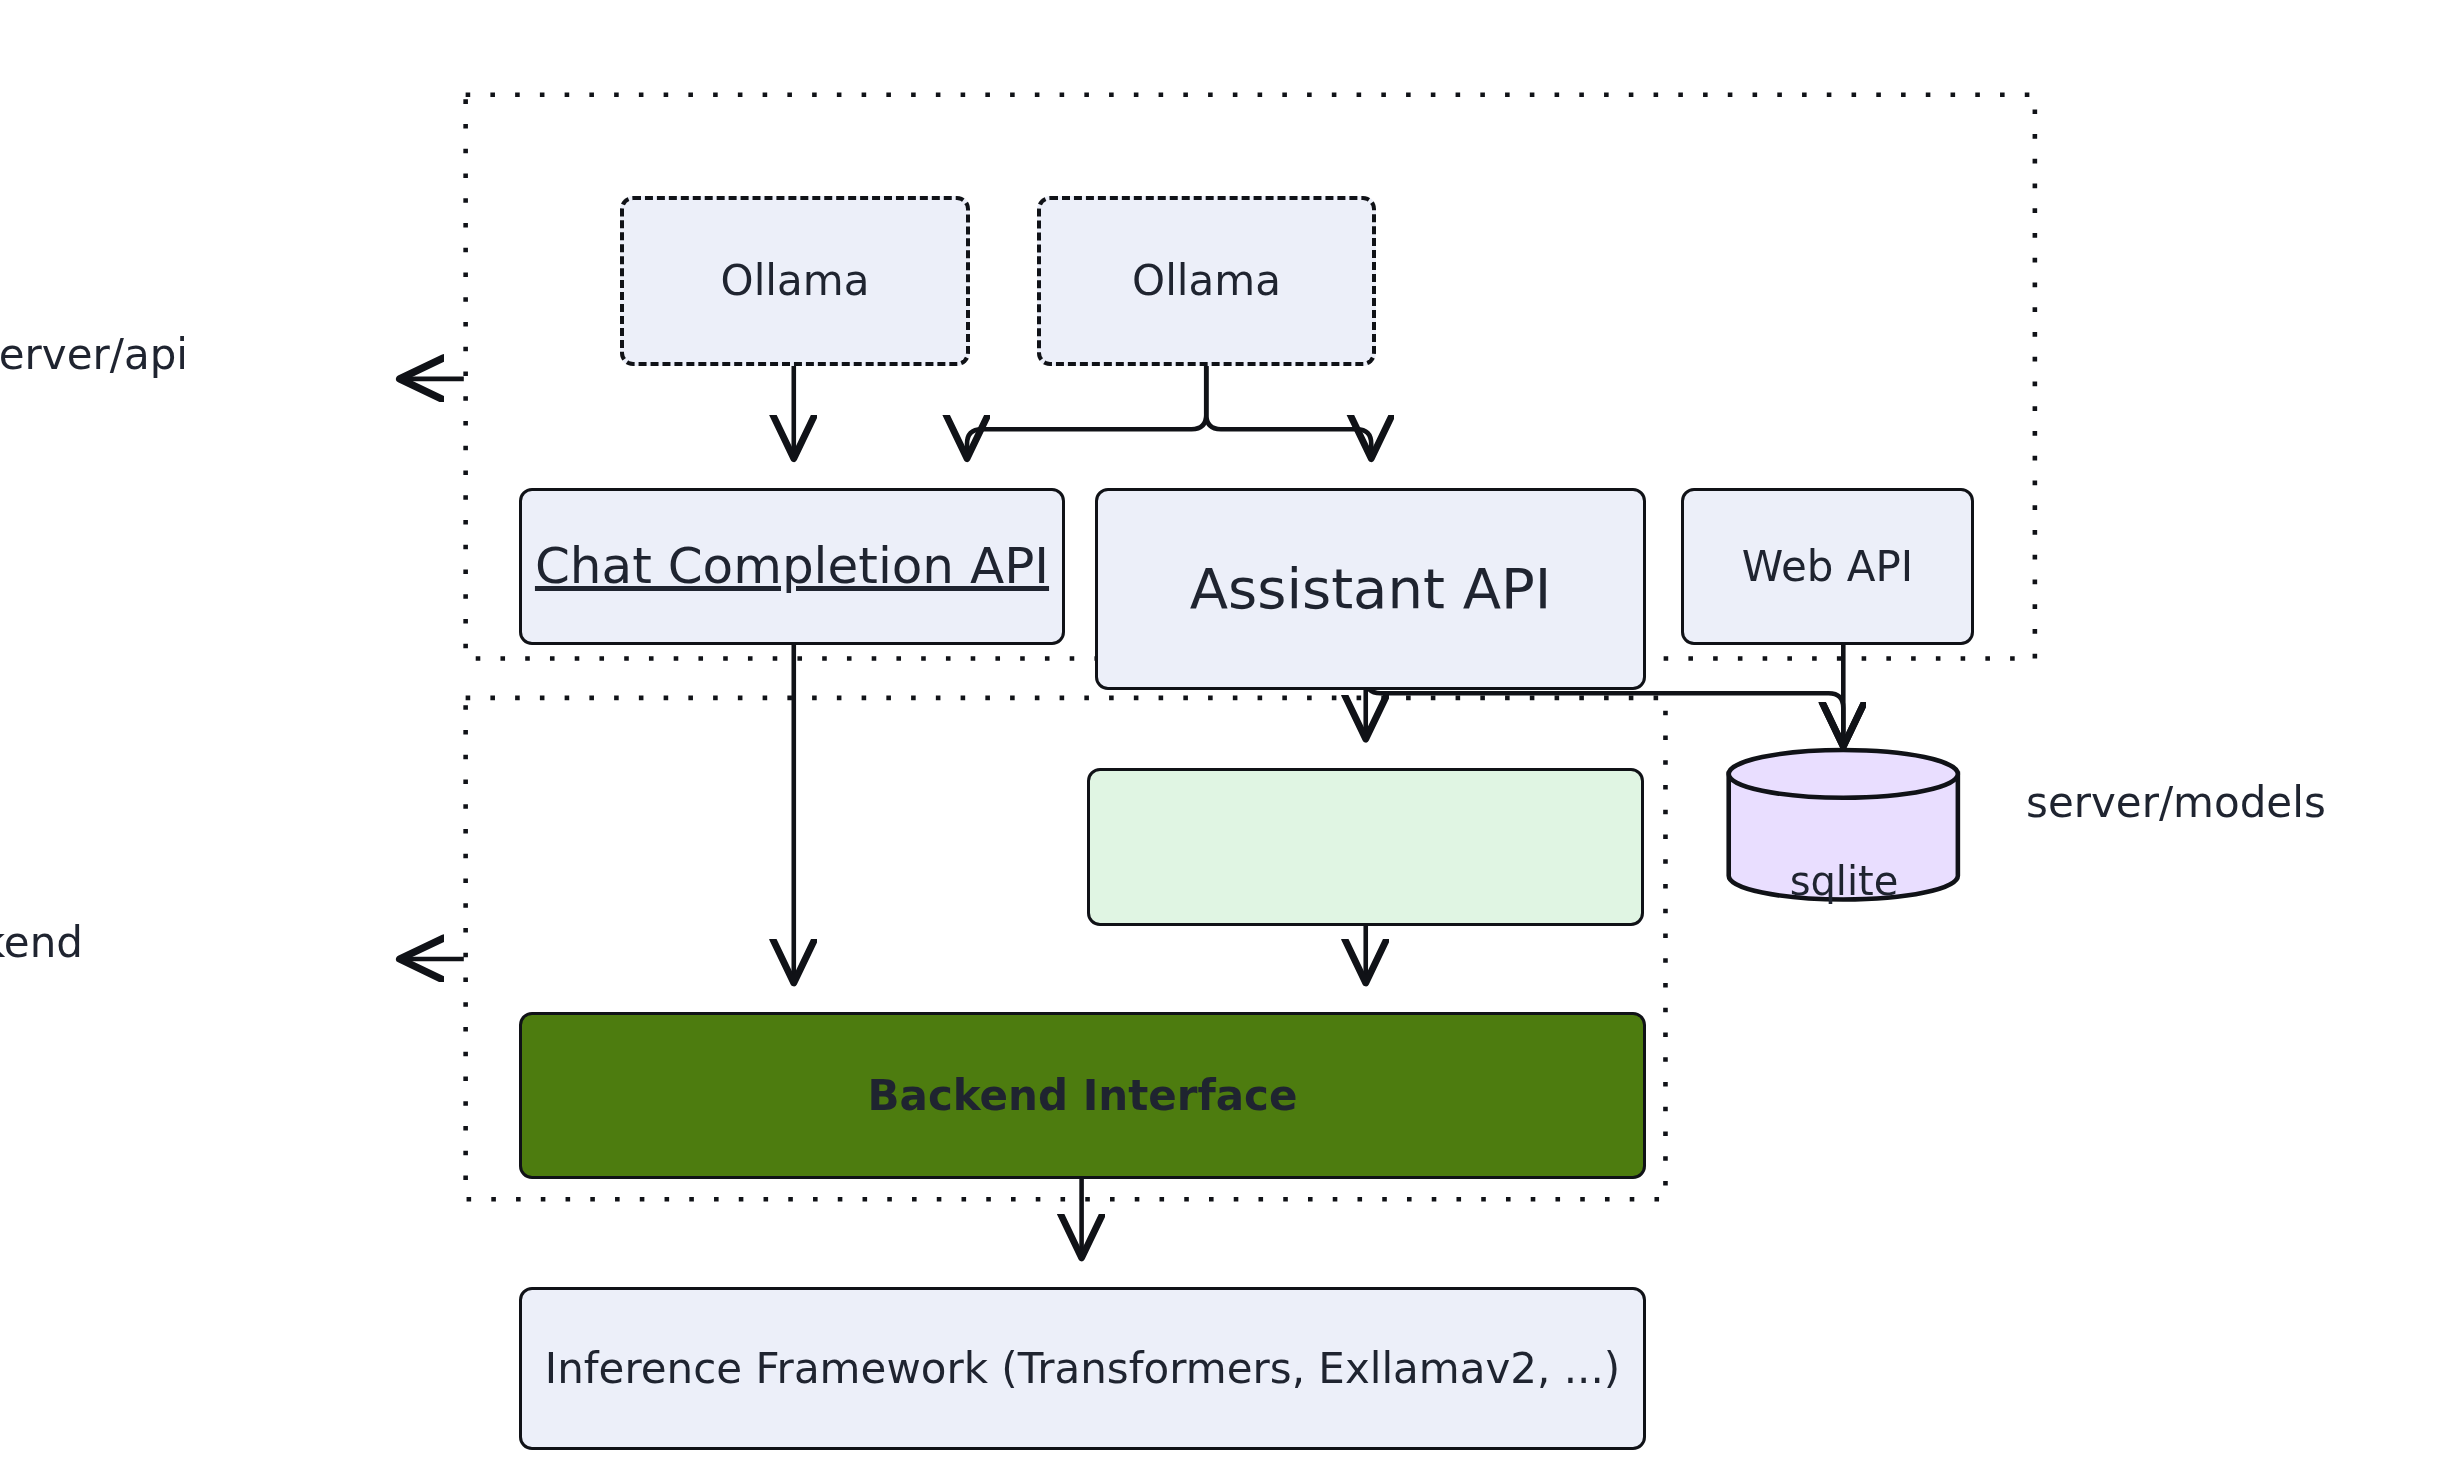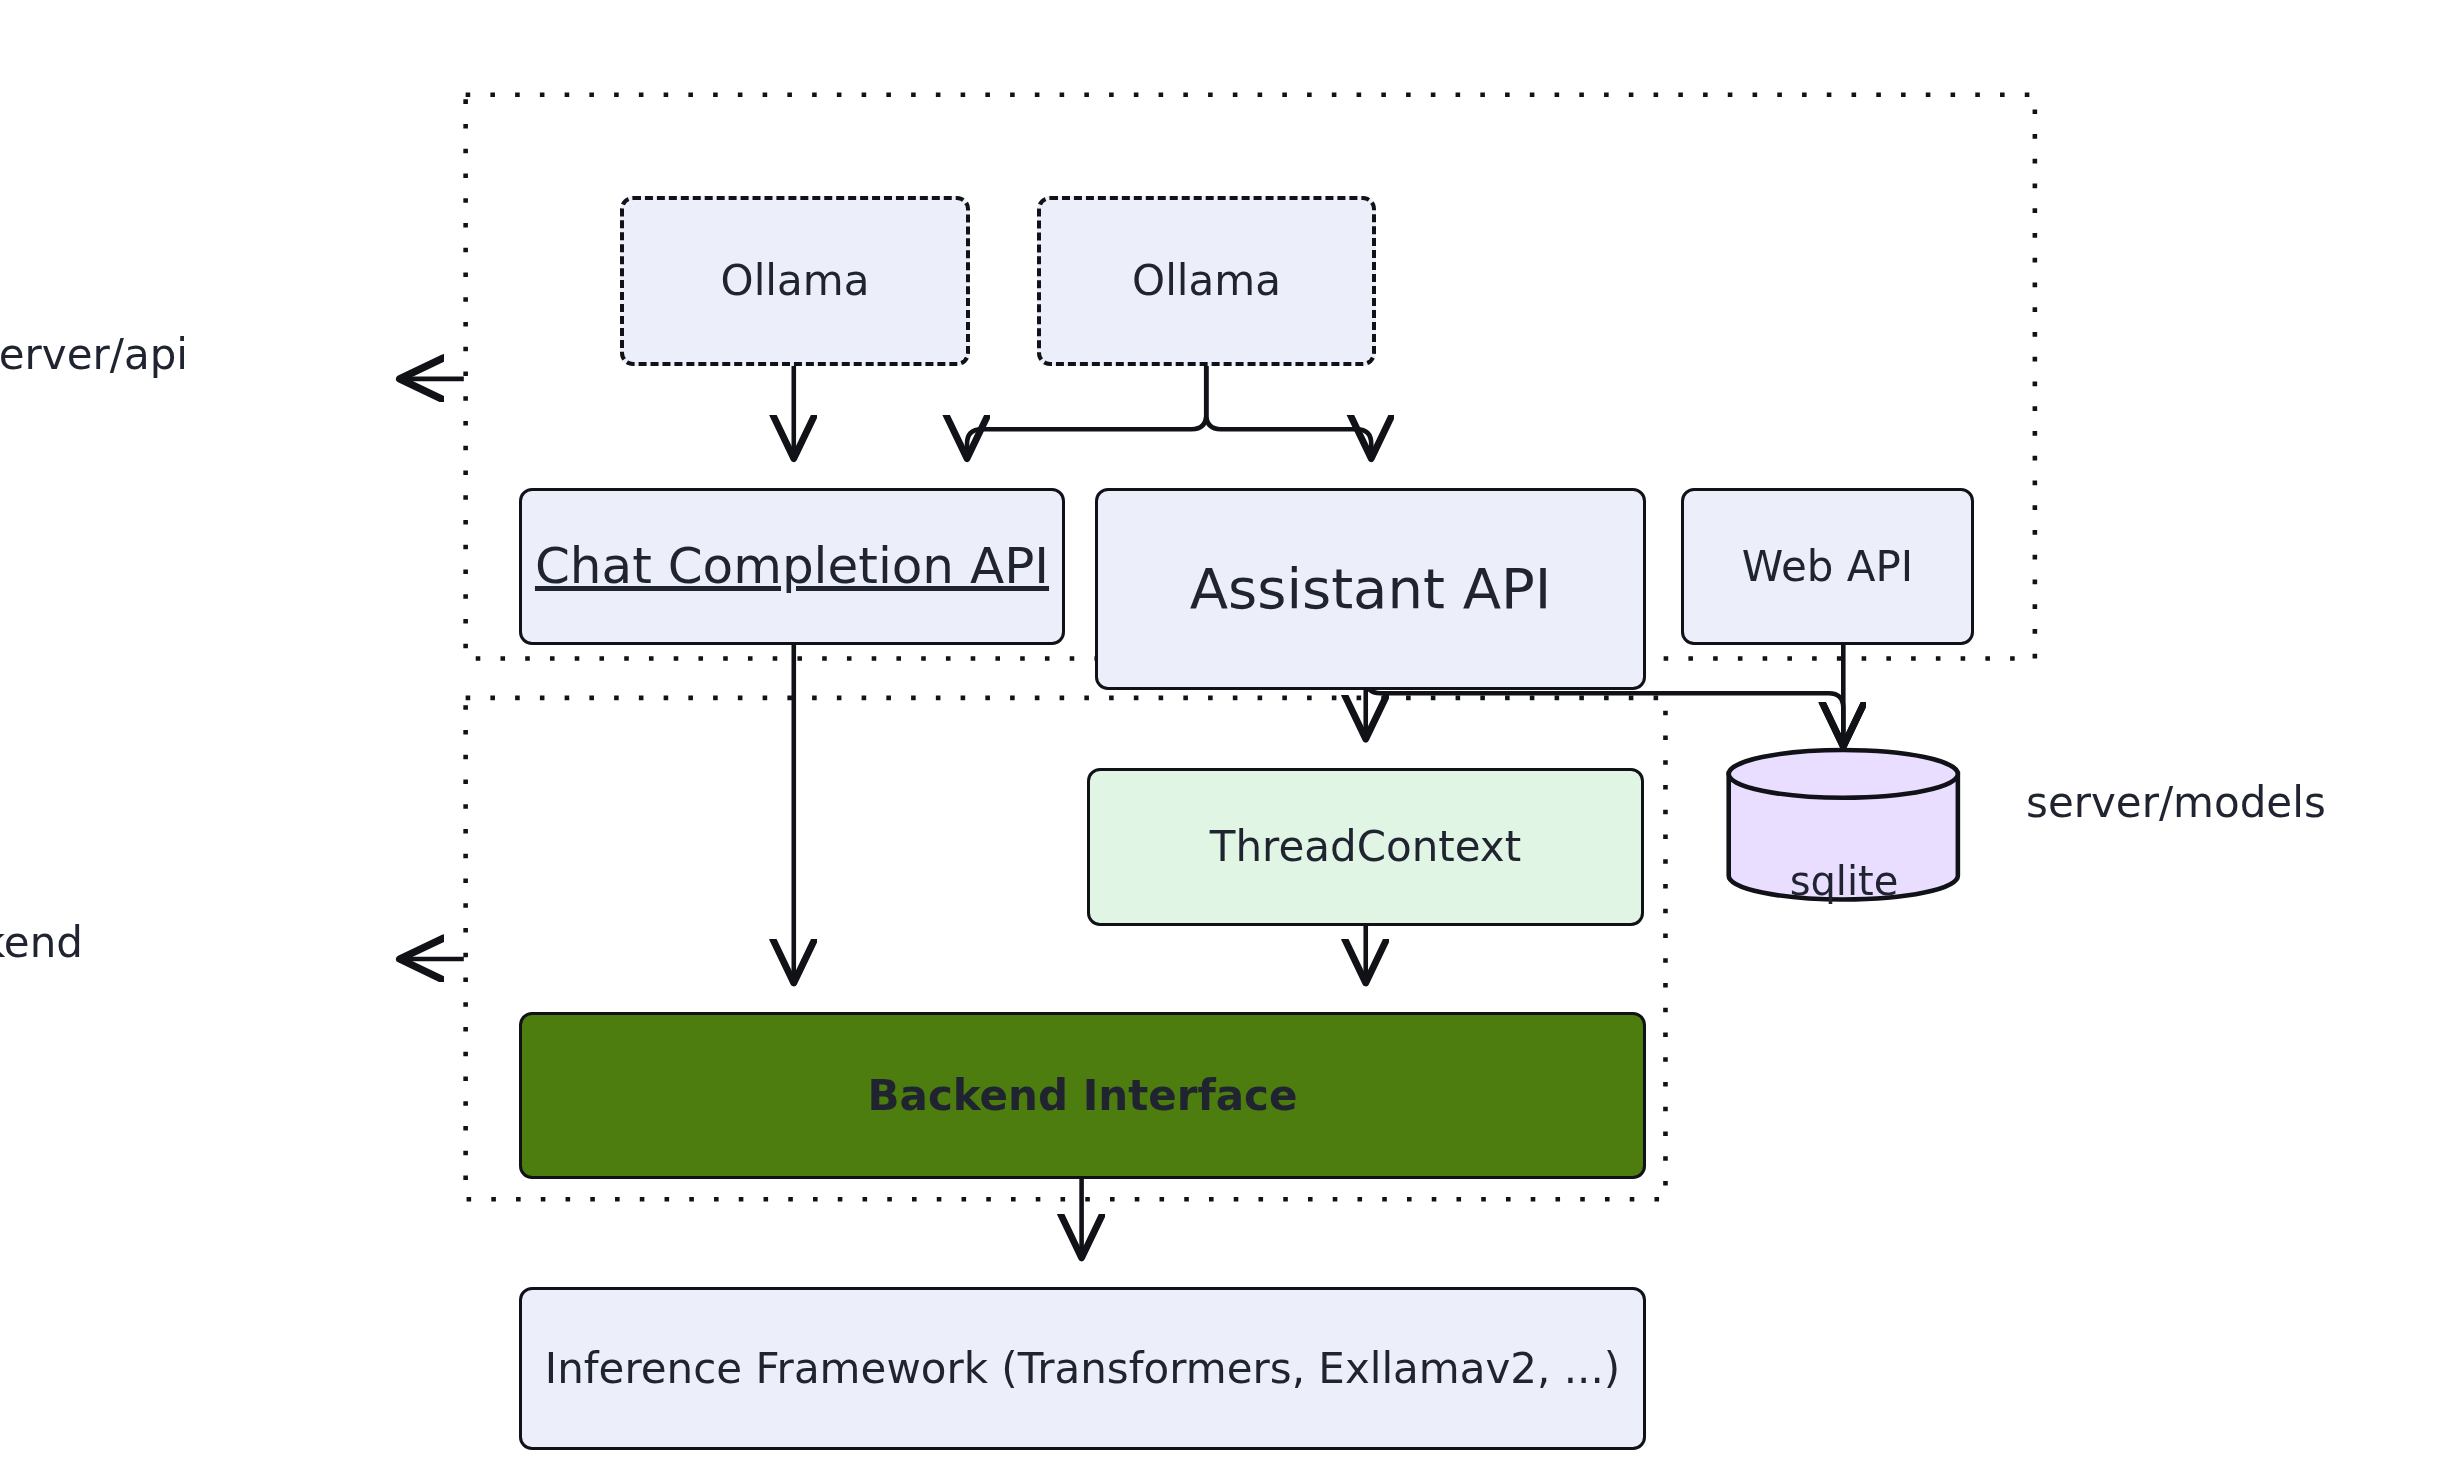--- a/index.html
+++ b/index.html
@@ -129,21 +129,20 @@
           <span class="ln">Assistant API</span>
         </span>
       </div>
       <div class="node solid fill-blue" style="left: 1681px; top: 464px; width: 293px; height: 157px; font-size: 42px;">
         <span class="node-label">
           <span class="ln">Web API</span>
         </span>
       </div>
       <div class="node solid fill-green" style="left: 1087px; top: 744px; width: 557px; height: 158px; font-size: 42px;">
         <span class="node-label">
-          <span class="ln">ThreadContext</span>
         </span>
       </div>
       <div class="cyl-text" style="left: 1844px; top: 839px; transform: translate(-50%, -50%); font-size: 40px;">sqlite</div>
       <div class="node solid fill-amber" style="left: 519px; top: 988px; width: 1127px; height: 167px; font-size: 42px;">
         <span class="node-label">
           <span class="ln">Backend Interface</span>
         </span>
       </div>
       <div class="node solid fill-blue" style="left: 519px; top: 1263px; width: 1127px; height: 163px; font-size: 42px;">
         <span class="node-label">

